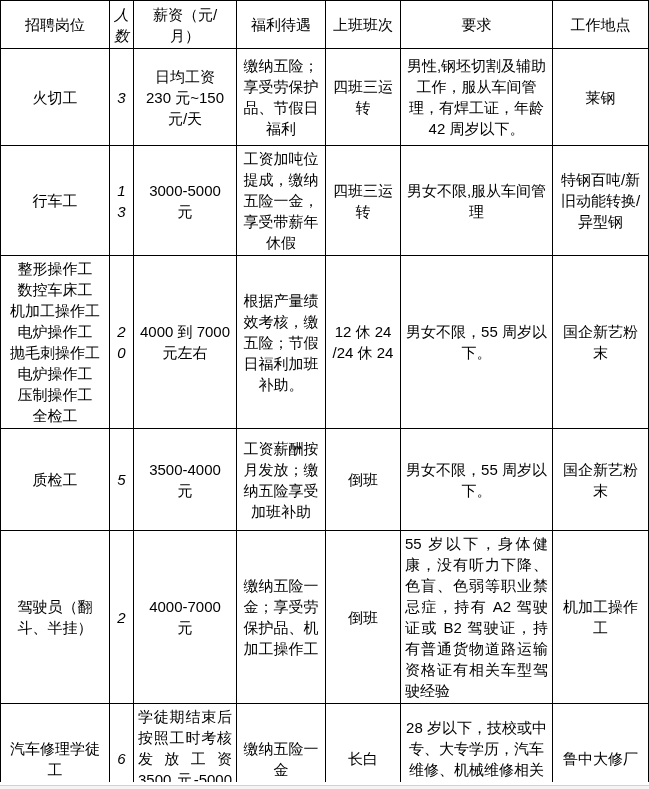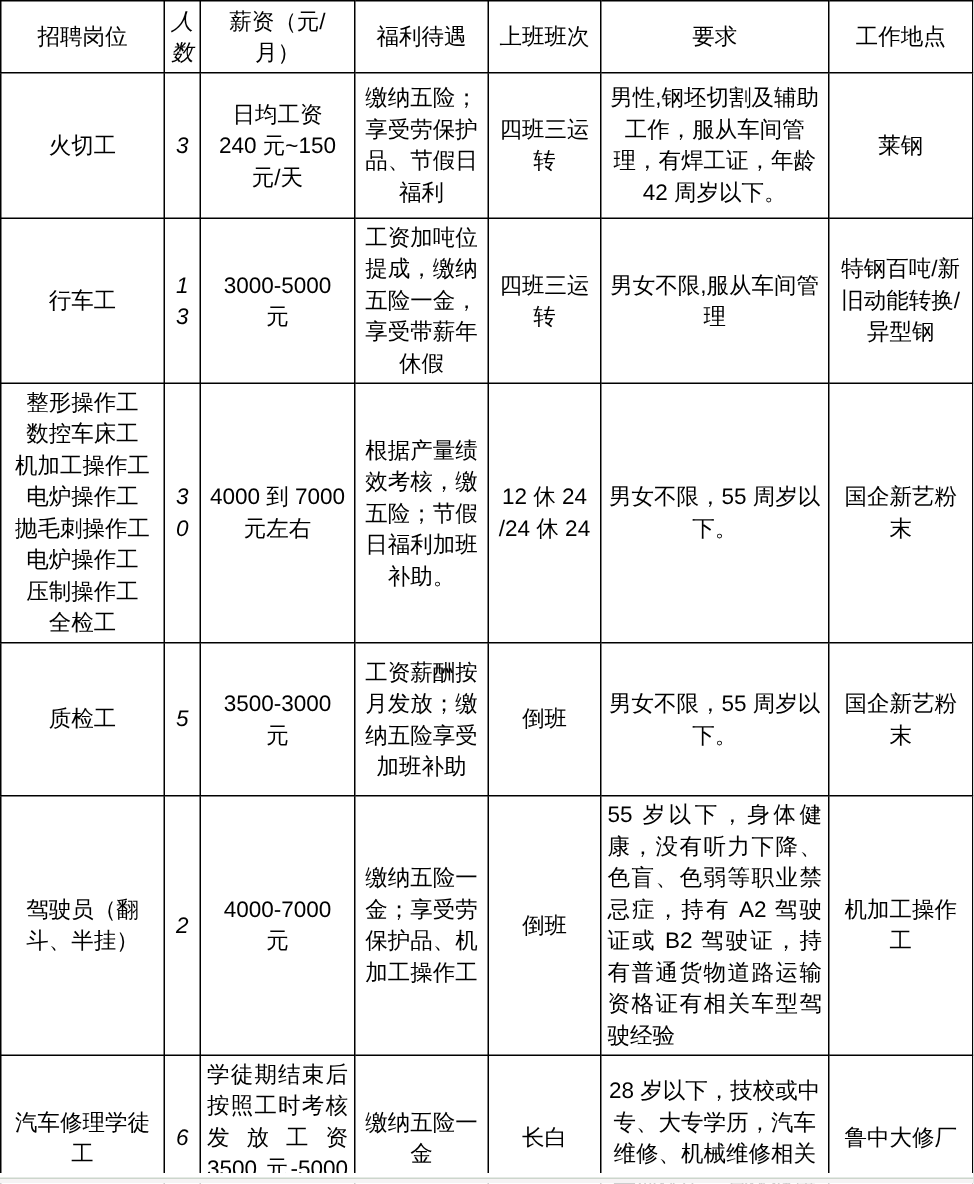--- a/index.html
+++ b/index.html
@@ -91,21 +91,21 @@
 月）</th>
       <th>福利待遇</th>
       <th>上班班次</th>
       <th>要求</th>
       <th>工作地点</th>
     </tr>
     <tr class="h-r1">
       <td>火切工</td>
       <td class="col-count">3</td>
       <td>日均工资
-240 元~150
+230 元~150
 元/天</td>
       <td>缴纳五险；享受劳保护品、节假日福利</td>
       <td>四班三运转</td>
       <td>男性,钢坯切割及辅助工作，服从车间管理，有焊工证，年龄 42 周岁以下。</td>
       <td>莱钢</td>
     </tr>
     <tr class="h-r2">
       <td>行车工</td>
       <td class="col-count">13</td>
       <td>3000-5000
@@ -117,33 +117,33 @@
     </tr>
     <tr class="h-r3">
       <td>整形操作工
 数控车床工
 机加工操作工
 电炉操作工
 抛毛刺操作工
 电炉操作工
 压制操作工
 全检工</td>
-      <td class="col-count">30</td>
+      <td class="col-count">20</td>
       <td>4000 到 7000
 元左右</td>
       <td>根据产量绩效考核，缴五险；节假日福利加班补助。</td>
       <td>12 休 24
 /24 休 24</td>
       <td>男女不限，55 周岁以下。</td>
       <td>国企新艺粉末</td>
     </tr>
     <tr class="h-r4">
       <td>质检工</td>
       <td class="col-count">5</td>
-      <td>3500-3000
+      <td>3500-4000
 元</td>
       <td>工资薪酬按月发放；缴纳五险享受加班补助</td>
       <td>倒班</td>
       <td>男女不限，55 周岁以下。</td>
       <td>国企新艺粉末</td>
     </tr>
     <tr class="h-r5">
       <td>驾驶员（翻斗、半挂）</td>
       <td class="col-count">2</td>
       <td>4000-7000

